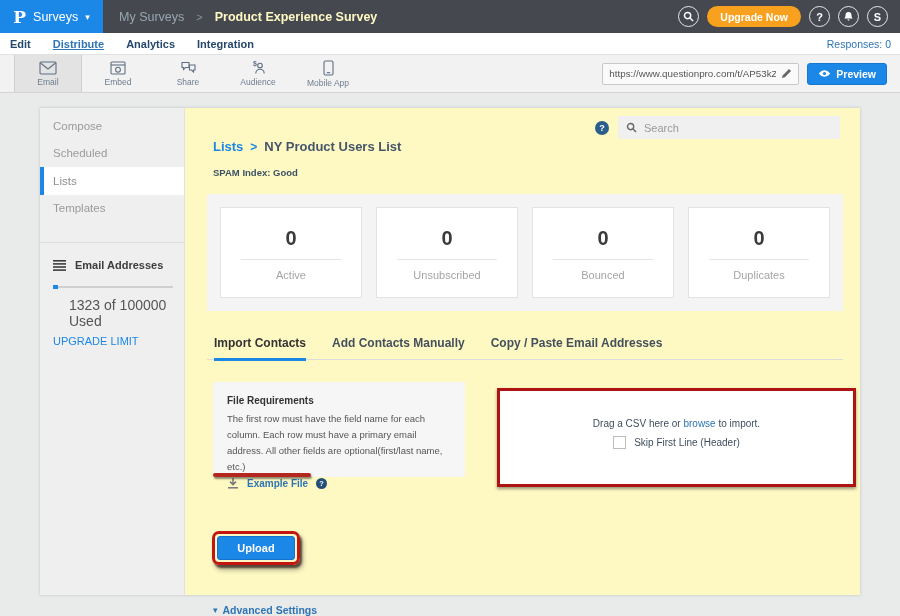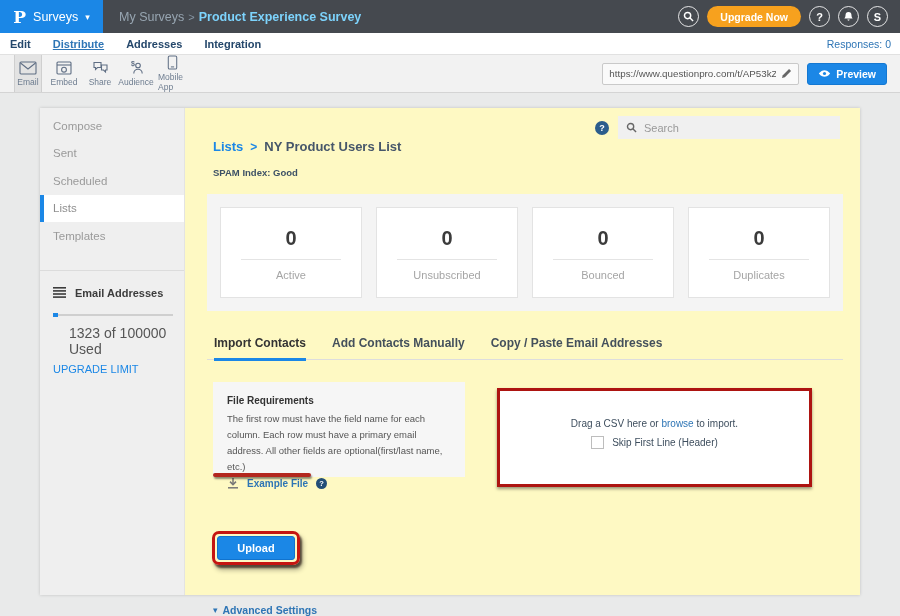--- a/index.html
+++ b/index.html
@@ -20,24 +20,24 @@
     background: #45494f; display: flex; align-items: center;
   }
   .brand {
     width: 103px; height: 33px; background: #1b87e6;
     display: flex; align-items: center; justify-content: center; gap: 7px;
     color: #fff; cursor: pointer;
   }
   .brand .logo { font-size: 17px; font-weight: bold; font-family: "DejaVu Serif", serif; }
   .brand .menu-label { font-size: 12.5px; }
   .brand .caret { font-size: 9px; }
-  .crumbs { display: flex; align-items: center; gap: 4px; margin-left: 16px; font-size: 12.5px; }
+  .crumbs { display: flex; align-items: center; gap: 12px; margin-left: 16px; font-size: 12.5px; }
   .crumbs .parent { color: #97a5b1; cursor: pointer; }
   .crumbs .sep { color: #8695a2; font-size: 11px; }
-  .crumbs .current { color: #7dd3fc; font-weight: 600; }
+  .crumbs .current { color: #fef9c3; font-weight: 600; }
   .top-actions { margin-left: auto; margin-right: 12px; display: flex; align-items: center; gap: 8px; }
   .circle-btn {
     width: 21px; height: 21px; border-radius: 50%;
     border: 1.5px solid rgba(255,255,255,.85); color: #fff;
     display: flex; align-items: center; justify-content: center;
     font-size: 11px; font-weight: bold; cursor: pointer;
   }
   .upgrade-pill {
     height: 21px; padding: 0 13px; border-radius: 11px;
     background: #f7a11e; color: #fff; font-size: 10.5px; font-weight: bold;
@@ -54,21 +54,21 @@
   .subnav .nav-item.active { color: #2e75b5; text-decoration: underline; }
   .subnav .responses { margin-left: auto; margin-right: 9px; color: #2e75b5; font-weight: normal; font-size: 10.5px; }
 
   
   .toolbar {
     position: absolute; top: 54px; left: 0; width: 900px; height: 39px;
     background: #f2f2f2; border-top: 1px solid #e1e1e1; border-bottom: 1px solid #d4d4d4;
     display: flex; align-items: center; padding-left: 14px;
   }
   .tile {
-    width: 28px; height: 37px; margin-right: 8px;
+    width: 68px; height: 37px; margin-right: 2px;
     display: flex; flex-direction: column; align-items: center; justify-content: center; gap: 2px;
     color: #5f6e84; cursor: pointer;
   }
   .tile .tile-label { font-size: 8.5px; color: #6e7d90; }
   .tile.active { background: #e3e3e3; border-left: 1px solid #cfcfcf; border-right: 1px solid #cfcfcf; }
   .url-group { margin-left: auto; display: flex; align-items: center; }
   .url-box {
     width: 197px; height: 22px; background: #fafafa; border: 1px solid #c9c9c9; border-radius: 2px;
     display: flex; align-items: center; padding: 0 6px; gap: 5px; cursor: text;
   }
@@ -154,21 +154,21 @@
   .mini-q {
     width: 11px; height: 11px; border-radius: 50%; background: #234e77; color: #fff;
     font-size: 7.5px; font-weight: bold; display: flex; align-items: center; justify-content: center;
   }
   .red-underline {
     position: absolute; top: 365px; left: 28px; width: 98px; height: 4px;
     background: #b3271e; border-radius: 2px; box-shadow: 1px 2px 2px rgba(0,0,0,.45);
   }
 
   .dropzone {
-    position: absolute; top: 280px; left: 312px; width: 315px; height: 99px;
+    position: absolute; top: 280px; left: 312px; width: 359px; height: 99px;
     background: #fff; border: 3px solid #ad1411; box-shadow: 0 2px 3px rgba(0,0,0,.4);
     display: flex; flex-direction: column; align-items: center; padding-top: 27px;
   }
   .drop-text { font-size: 10px; color: #3e4e5e; }
   .drop-text .browse { color: #2e75b5; cursor: pointer; }
   .skip-row { margin-top: 7px; display: flex; align-items: center; gap: 8px; }
   .checkbox { width: 13px; height: 13px; background: #fff; border: 1px solid #bdbdbd; cursor: pointer; }
   .skip-label { font-size: 10px; color: #3e4e5e; }
 
   .advanced-row { position: absolute; top: 496px; left: 28px; display: flex; align-items: center; gap: 5px; cursor: pointer; }
@@ -216,21 +216,21 @@
         <path d="M4.8 9.3a1.2 1.2 0 0 0 2.4 0z"></path>
       </svg>
     </span>
     <span class="circle-btn">S</span>
   </div>
 </header>
 
 <nav class="subnav">
   <span class="nav-item">Edit</span>
   <span class="nav-item active">Distribute</span>
-  <span class="nav-item">Addresses</span>
+  <span class="nav-item">Analytics</span>
   <span class="nav-item">Integration</span>
   <span class="responses">Responses: 0</span>
 </nav>
 
 <div class="toolbar">
   <div class="tile active">
     <svg width="18" height="14" viewBox="0 0 18 14" fill="none" stroke="#5f6e84" stroke-width="1.1">
       <rect x="1" y="1" width="16" height="12" rx="1"></rect>
         <path d="M1.5 2l7.5 6 7.5-6"></path>
     </svg>
@@ -282,21 +282,20 @@
       <span>Preview</span>
     </button>
   </div>
 </div>
 
 <div class="panel">
 
   <aside class="sidebar">
     <div class="side-menu">
       <div class="side-item">Compose</div>
-      <div class="side-item">Sent</div>
       <div class="side-item">Scheduled</div>
       <div class="side-item active">Lists</div>
       <div class="side-item">Templates</div>
     </div>
     <div class="side-divider"></div>
     <div class="email-block">
       <div class="email-title-row">
         <svg width="13" height="11" viewBox="0 0 13 11" fill="#3c3c3c">
           <rect x="0" y="0" width="13" height="1.6"></rect>
             <rect x="0" y="3.1" width="13" height="1.6"></rect>

